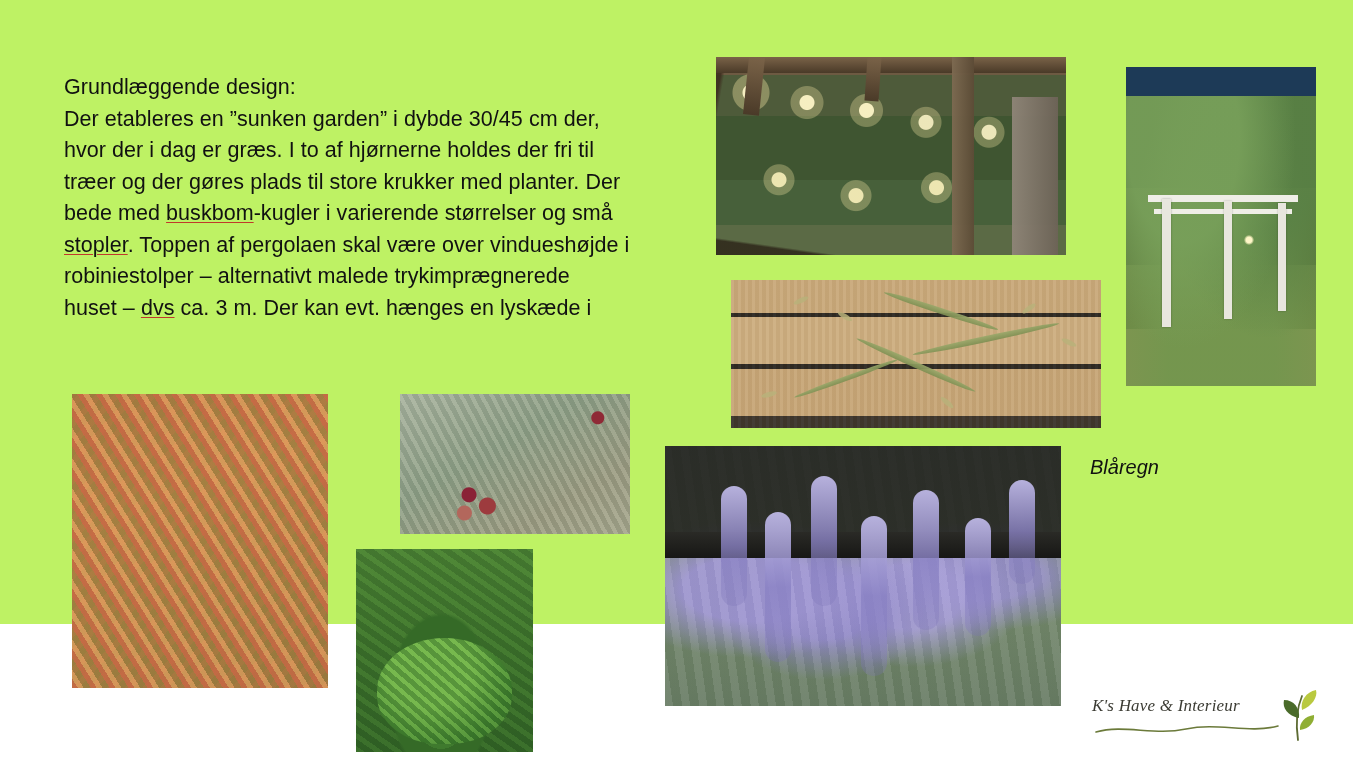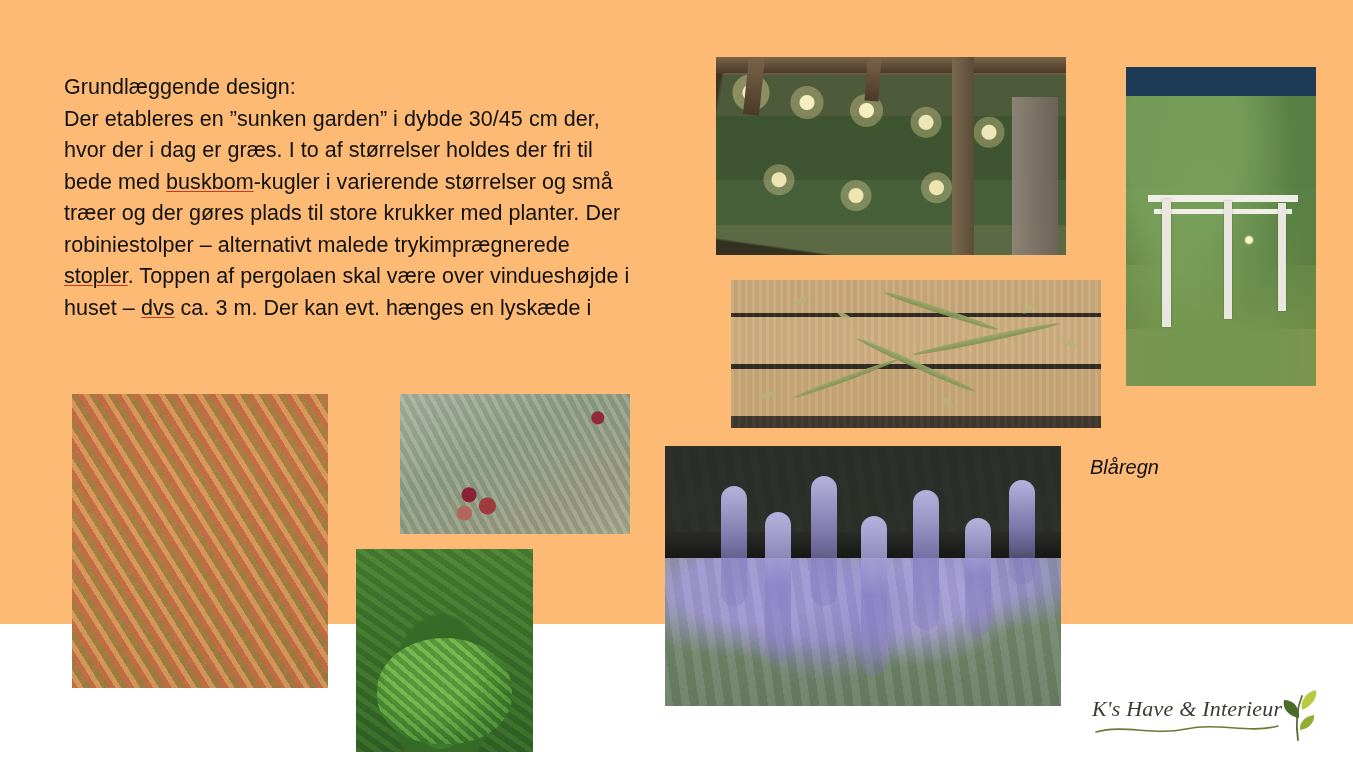--- a/index.html
+++ b/index.html
@@ -12,21 +12,21 @@
     background: #ffffff;
     font-family: "Liberation Sans", sans-serif;
     color: #000000;
     overflow: hidden;
     position: relative;
   }
   .slide {
     position: relative;
     width: 1353px;
     height: 624px;
-    background: #fdba74;
+    background: #bef264;
   }
 
   
   .body-text {
     position: absolute;
     left: 64px;
     top: 72px;
     width: 630px;
     font-size: 21.5px;
     line-height: 31.5px;
@@ -214,21 +214,21 @@
     top: 688px;
     width: 230px;
     height: 58px;
   }
   .logo-text {
     position: absolute;
     left: 0;
     top: 8px;
     font-family: "Liberation Serif", serif;
     font-style: italic;
-    font-size: 22px;
+    font-size: 17px;
     color: #3c3c34;
     letter-spacing: 0.2px;
     white-space: nowrap;
   }
   .logo-swash {
     position: absolute;
     left: 2px;
     top: 34px;
     width: 186px;
     height: 14px;
@@ -242,29 +242,29 @@
   }
 </style>
 </head>
 <body>
 
 <div class="slide">
 
   <div class="body-text">
     <div class="line">Grundlæggende design:</div>
     <div class="line">Der etableres en ”sunken garden” i dybde 30/45 cm der,</div>
-    <div class="line">hvor der i dag er græs. I to af størrelser holdes der fri til</div>
+    <div class="line">hvor der i dag er græs. I to af hjørnerne holdes der fri til</div>
+    <div class="line">træer og der gøres plads til store krukker med planter. Der</div>
     <div class="line">
       <span>bede med </span><span class="spell">buskbom</span><span>-kugler i varierende størrelser og små</span>
     </div>
-    <div class="line">træer og der gøres plads til store krukker med planter. Der</div>
-    <div class="line">robiniestolper – alternativt malede trykimprægnerede</div>
     <div class="line">
       <span class="spell">stopler</span><span>. Toppen af pergolaen skal være over vindueshøjde i</span>
     </div>
+    <div class="line">robiniestolper – alternativt malede trykimprægnerede</div>
     <div class="line">
       <span>huset – </span><span class="spell">dvs</span><span> ca. 3 m. Der kan evt. hænges en lyskæde i</span>
     </div>
   </div>
 
   <div class="photo" id="photo-string-lights" style="left:716px; top:57px; width:350px; height:198px;">
     <div class="inner"></div>
     <div class="beam" style="left:0; top:0; width:350px; height:16px;"></div>
     <div class="beam" style="left:30px; top:0; width:16px; height:58px; transform:rotate(6deg);"></div>
     <div class="beam" style="left:150px; top:0; width:14px; height:44px; transform:rotate(4deg);"></div>

